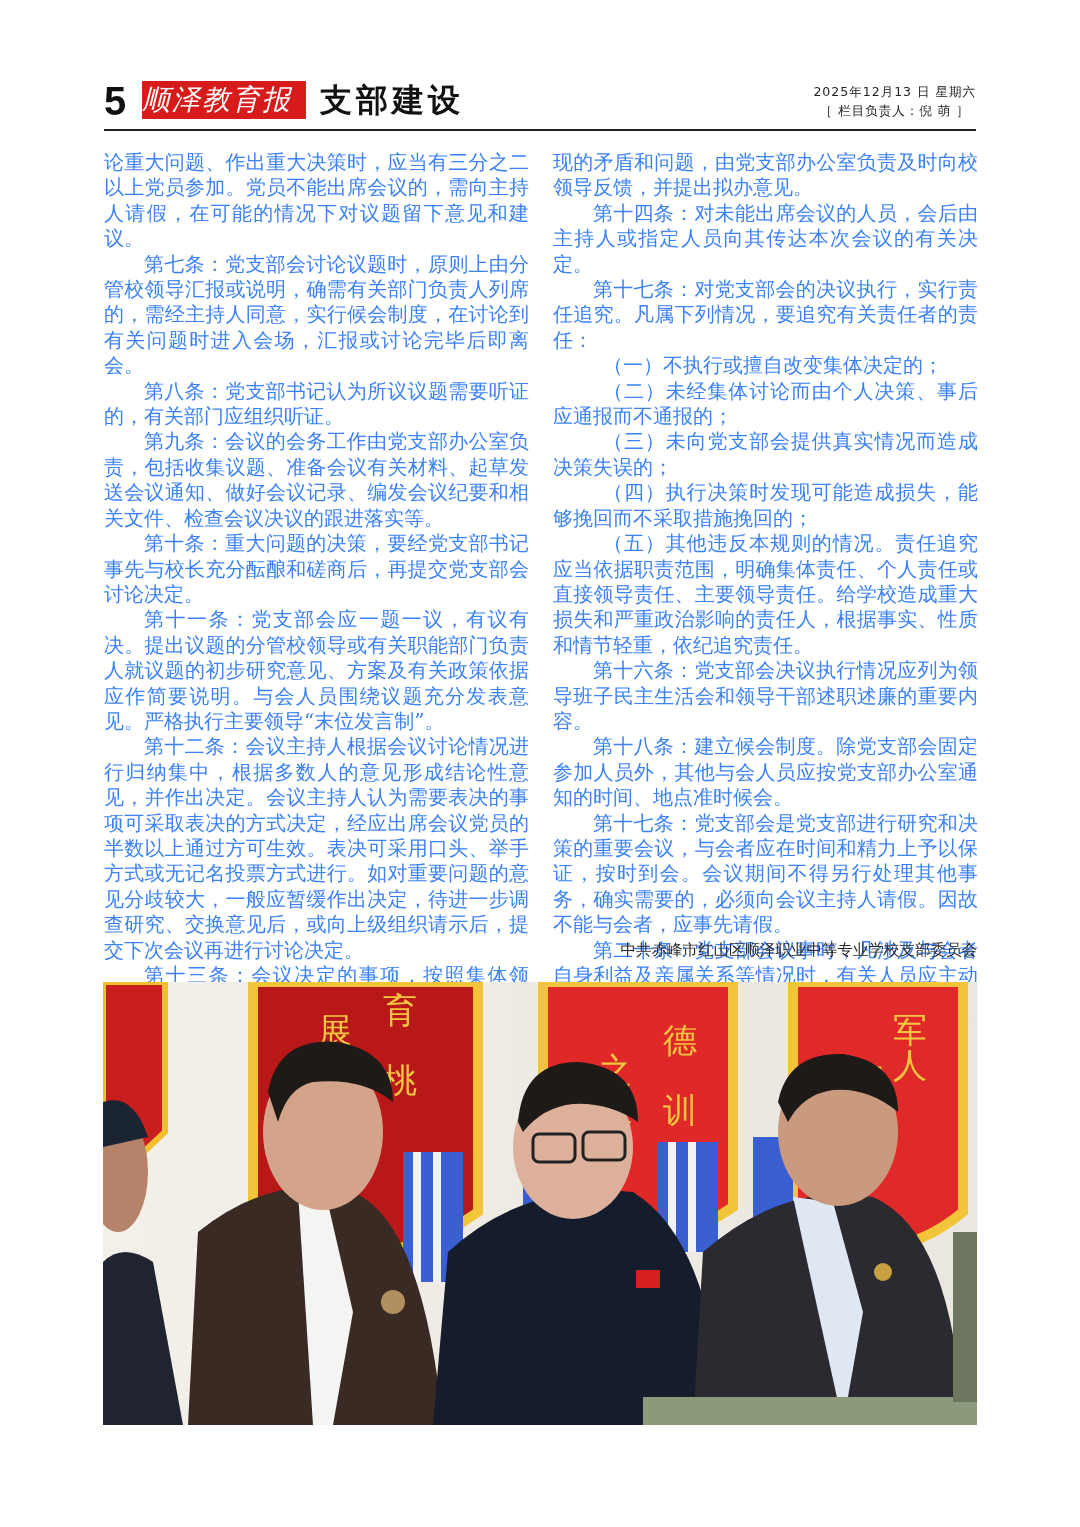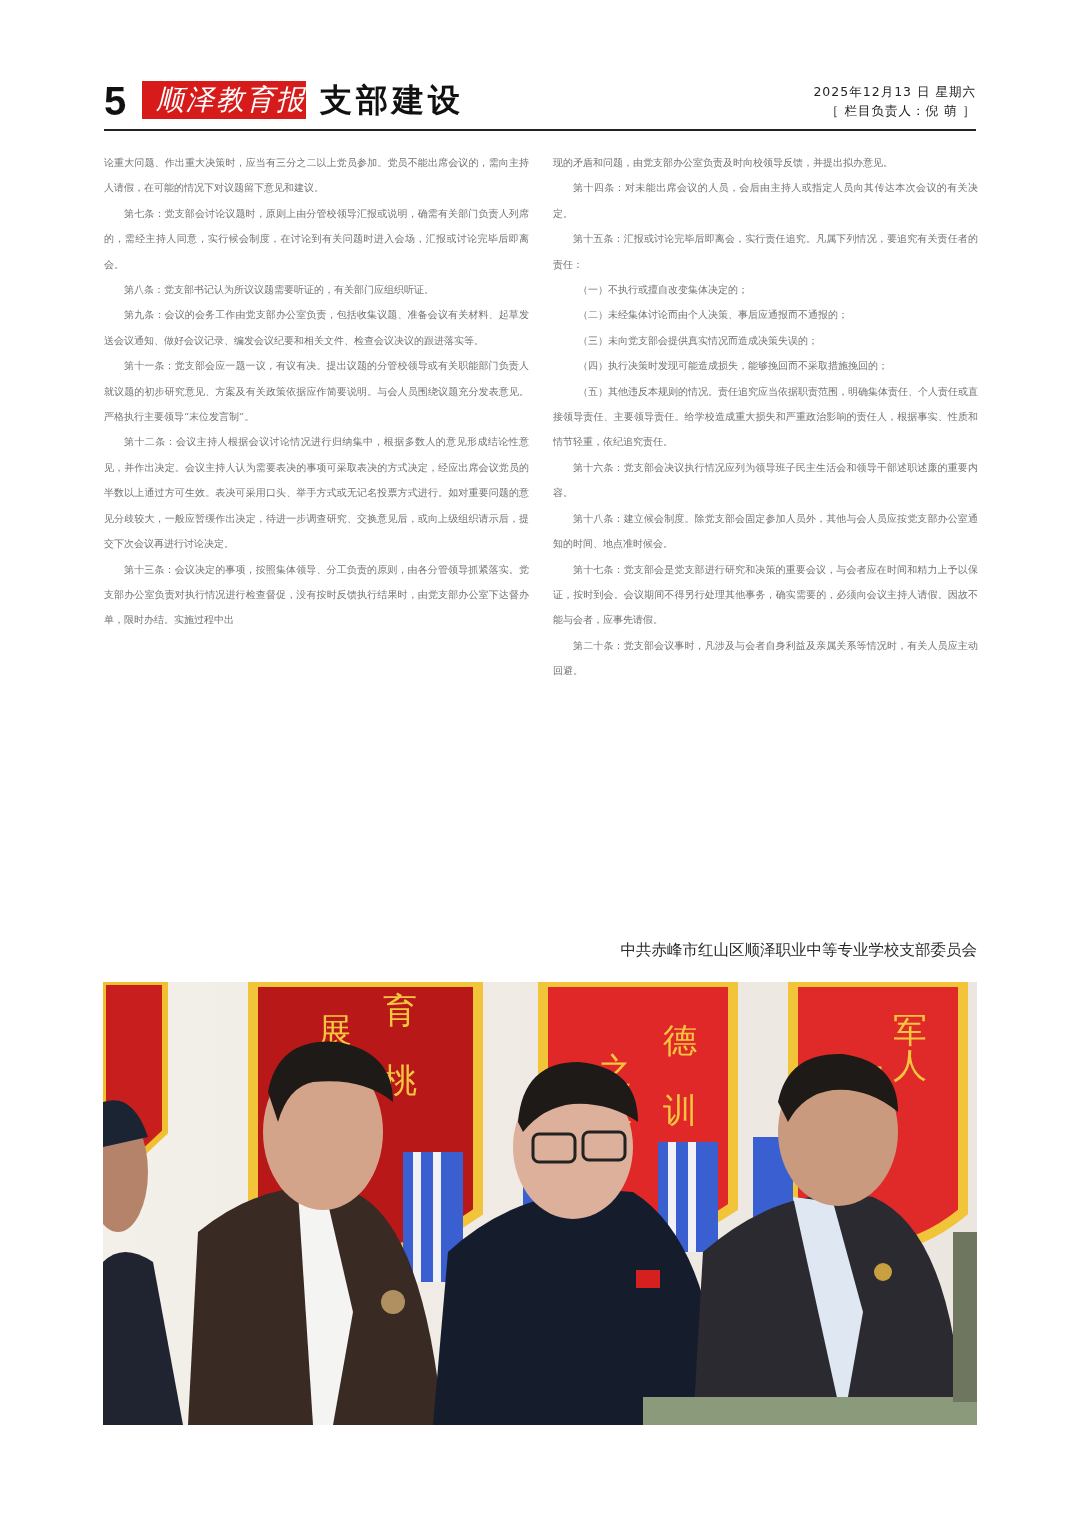--- a/index.html
+++ b/index.html
@@ -3,28 +3,28 @@
 <meta charset="utf-8">
 <style>
   html, body { margin: 0; padding: 0; background: #ffffff; }
   body { width: 1080px; height: 1527px; position: relative; overflow: hidden;
          font-family: "DejaVu Serif", "Liberation Serif", serif; color: #222; }
   .header { position: absolute; left: 104px; top: 78px; width: 872px; height: 50px; }
   .page-num { position: absolute; left: 0; top: 0; font-family: "Liberation Sans", "DejaVu Sans", sans-serif;
               font-weight: bold; font-size: 40px; line-height: 46px; color: #111; }
   .logo { position: absolute; left: 38px; top: 3px; width: 164px; height: 38px; background: #d71a1a;
           color: #fff; font-family: "DejaVu Serif", serif; font-size: 28px; line-height: 38px;
-          text-align: right; letter-spacing: 2px; font-style: italic; }
+          text-align: left; letter-spacing: 2px; font-style: italic; }
   .section-title { position: absolute; left: 216px; top: 2px; font-family: "DejaVu Sans", sans-serif;
                    font-weight: bold; font-size: 32px; line-height: 40px; letter-spacing: 4px; color: #111; }
-  .date-block { position: absolute; right: 0; top: 4px; text-align: right; font-family: "DejaVu Sans", sans-serif;
+  .date-block { position: absolute; right: 0; top: 4px; text-align: center; font-family: "DejaVu Sans", sans-serif;
                 font-size: 12.5px; line-height: 19px; color: #222; letter-spacing: 1px; }
   .rule { position: absolute; left: 104px; top: 129px; width: 872px; height: 2px; background: #222; }
-  .col { position: absolute; top: 150px; width: 425px; font-size: 10px; line-height: 25.4px;
-         text-align: justify; color: #737373; }
+  .col { position: absolute; top: 150px; width: 425px; font-size: 20px; line-height: 25.4px;
+         text-align: justify; color: #3b82f6; }
   .col.left { left: 104px; }
   .col.right { left: 553px; }
   .col p { margin: 0; }
   .col p.ind { text-indent: 2em; }
   .col p.ind-item { text-indent: 2.5em; }
   .signature { position: absolute; left: 553px; top: 938px; width: 424px; text-align: right;
                font-size: 15.5px; line-height: 25px; color: #2a2a2a; }
   .photo { position: absolute; left: 103px; top: 982px; width: 874px; height: 443px; overflow: hidden;
            background: #efe9e2; }
 </style>
@@ -40,29 +40,30 @@
     <div>［ 栏目负责人：倪  萌 ］</div>
   </div>
 </div>
 <div class="rule"></div>
 
 <div class="col left">
   <p>论重大问题、作出重大决策时，应当有三分之二以上党员参加。党员不能出席会议的，需向主持人请假，在可能的情况下对议题留下意见和建议。</p>
   <p class="ind">第七条：党支部会讨论议题时，原则上由分管校领导汇报或说明，确需有关部门负责人列席的，需经主持人同意，实行候会制度，在讨论到有关问题时进入会场，汇报或讨论完毕后即离会。</p>
   <p class="ind">第八条：党支部书记认为所议议题需要听证的，有关部门应组织听证。</p>
   <p class="ind">第九条：会议的会务工作由党支部办公室负责，包括收集议题、准备会议有关材料、起草发送会议通知、做好会议记录、编发会议纪要和相关文件、检查会议决议的跟进落实等。</p>
+  <p class="ind">第十条：重大问题的决策，要经党支部书记事先与校长充分酝酿和磋商后，再提交党支部会讨论决定。</p>
   <p class="ind">第十一条：党支部会应一题一议，有议有决。提出议题的分管校领导或有关职能部门负责人就议题的初步研究意见、方案及有关政策依据应作简要说明。与会人员围绕议题充分发表意见。严格执行主要领导“末位发言制”。</p>
   <p class="ind">第十二条：会议主持人根据会议讨论情况进行归纳集中，根据多数人的意见形成结论性意见，并作出决定。会议主持人认为需要表决的事项可采取表决的方式决定，经应出席会议党员的半数以上通过方可生效。表决可采用口头、举手方式或无记名投票方式进行。如对重要问题的意见分歧较大，一般应暂缓作出决定，待进一步调查研究、交换意见后，或向上级组织请示后，提交下次会议再进行讨论决定。</p>
   <p class="ind">第十三条：会议决定的事项，按照集体领导、分工负责的原则，由各分管领导抓紧落实。党支部办公室负责对执行情况进行检查督促，没有按时反馈执行结果时，由党支部办公室下达督办单，限时办结。实施过程中出</p>
 </div>
 
 <div class="col right">
   <p>现的矛盾和问题，由党支部办公室负责及时向校领导反馈，并提出拟办意见。</p>
   <p class="ind">第十四条：对未能出席会议的人员，会后由主持人或指定人员向其传达本次会议的有关决定。</p>
-  <p class="ind">第十五条：汇报或讨论完毕后即离会，实行责任追究。凡属下列情况，要追究有关责任者的责任：</p>
+  <p class="ind">第十七条：对党支部会的决议执行，实行责任追究。凡属下列情况，要追究有关责任者的责任：</p>
   <p class="ind-item">（一）不执行或擅自改变集体决定的；</p>
   <p class="ind-item">（二）未经集体讨论而由个人决策、事后应通报而不通报的；</p>
   <p class="ind-item">（三）未向党支部会提供真实情况而造成决策失误的；</p>
   <p class="ind-item">（四）执行决策时发现可能造成损失，能够挽回而不采取措施挽回的；</p>
   <p class="ind-item">（五）其他违反本规则的情况。责任追究应当依据职责范围，明确集体责任、个人责任或直接领导责任、主要领导责任。给学校造成重大损失和严重政治影响的责任人，根据事实、性质和情节轻重，依纪追究责任。</p>
   <p class="ind">第十六条：党支部会决议执行情况应列为领导班子民主生活会和领导干部述职述廉的重要内容。</p>
   <p class="ind">第十八条：建立候会制度。除党支部会固定参加人员外，其他与会人员应按党支部办公室通知的时间、地点准时候会。</p>
   <p class="ind">第十七条：党支部会是党支部进行研究和决策的重要会议，与会者应在时间和精力上予以保证，按时到会。会议期间不得另行处理其他事务，确实需要的，必须向会议主持人请假。因故不能与会者，应事先请假。</p>
   <p class="ind">第二十条：党支部会议事时，凡涉及与会者自身利益及亲属关系等情况时，有关人员应主动回避。</p>
 </div>

